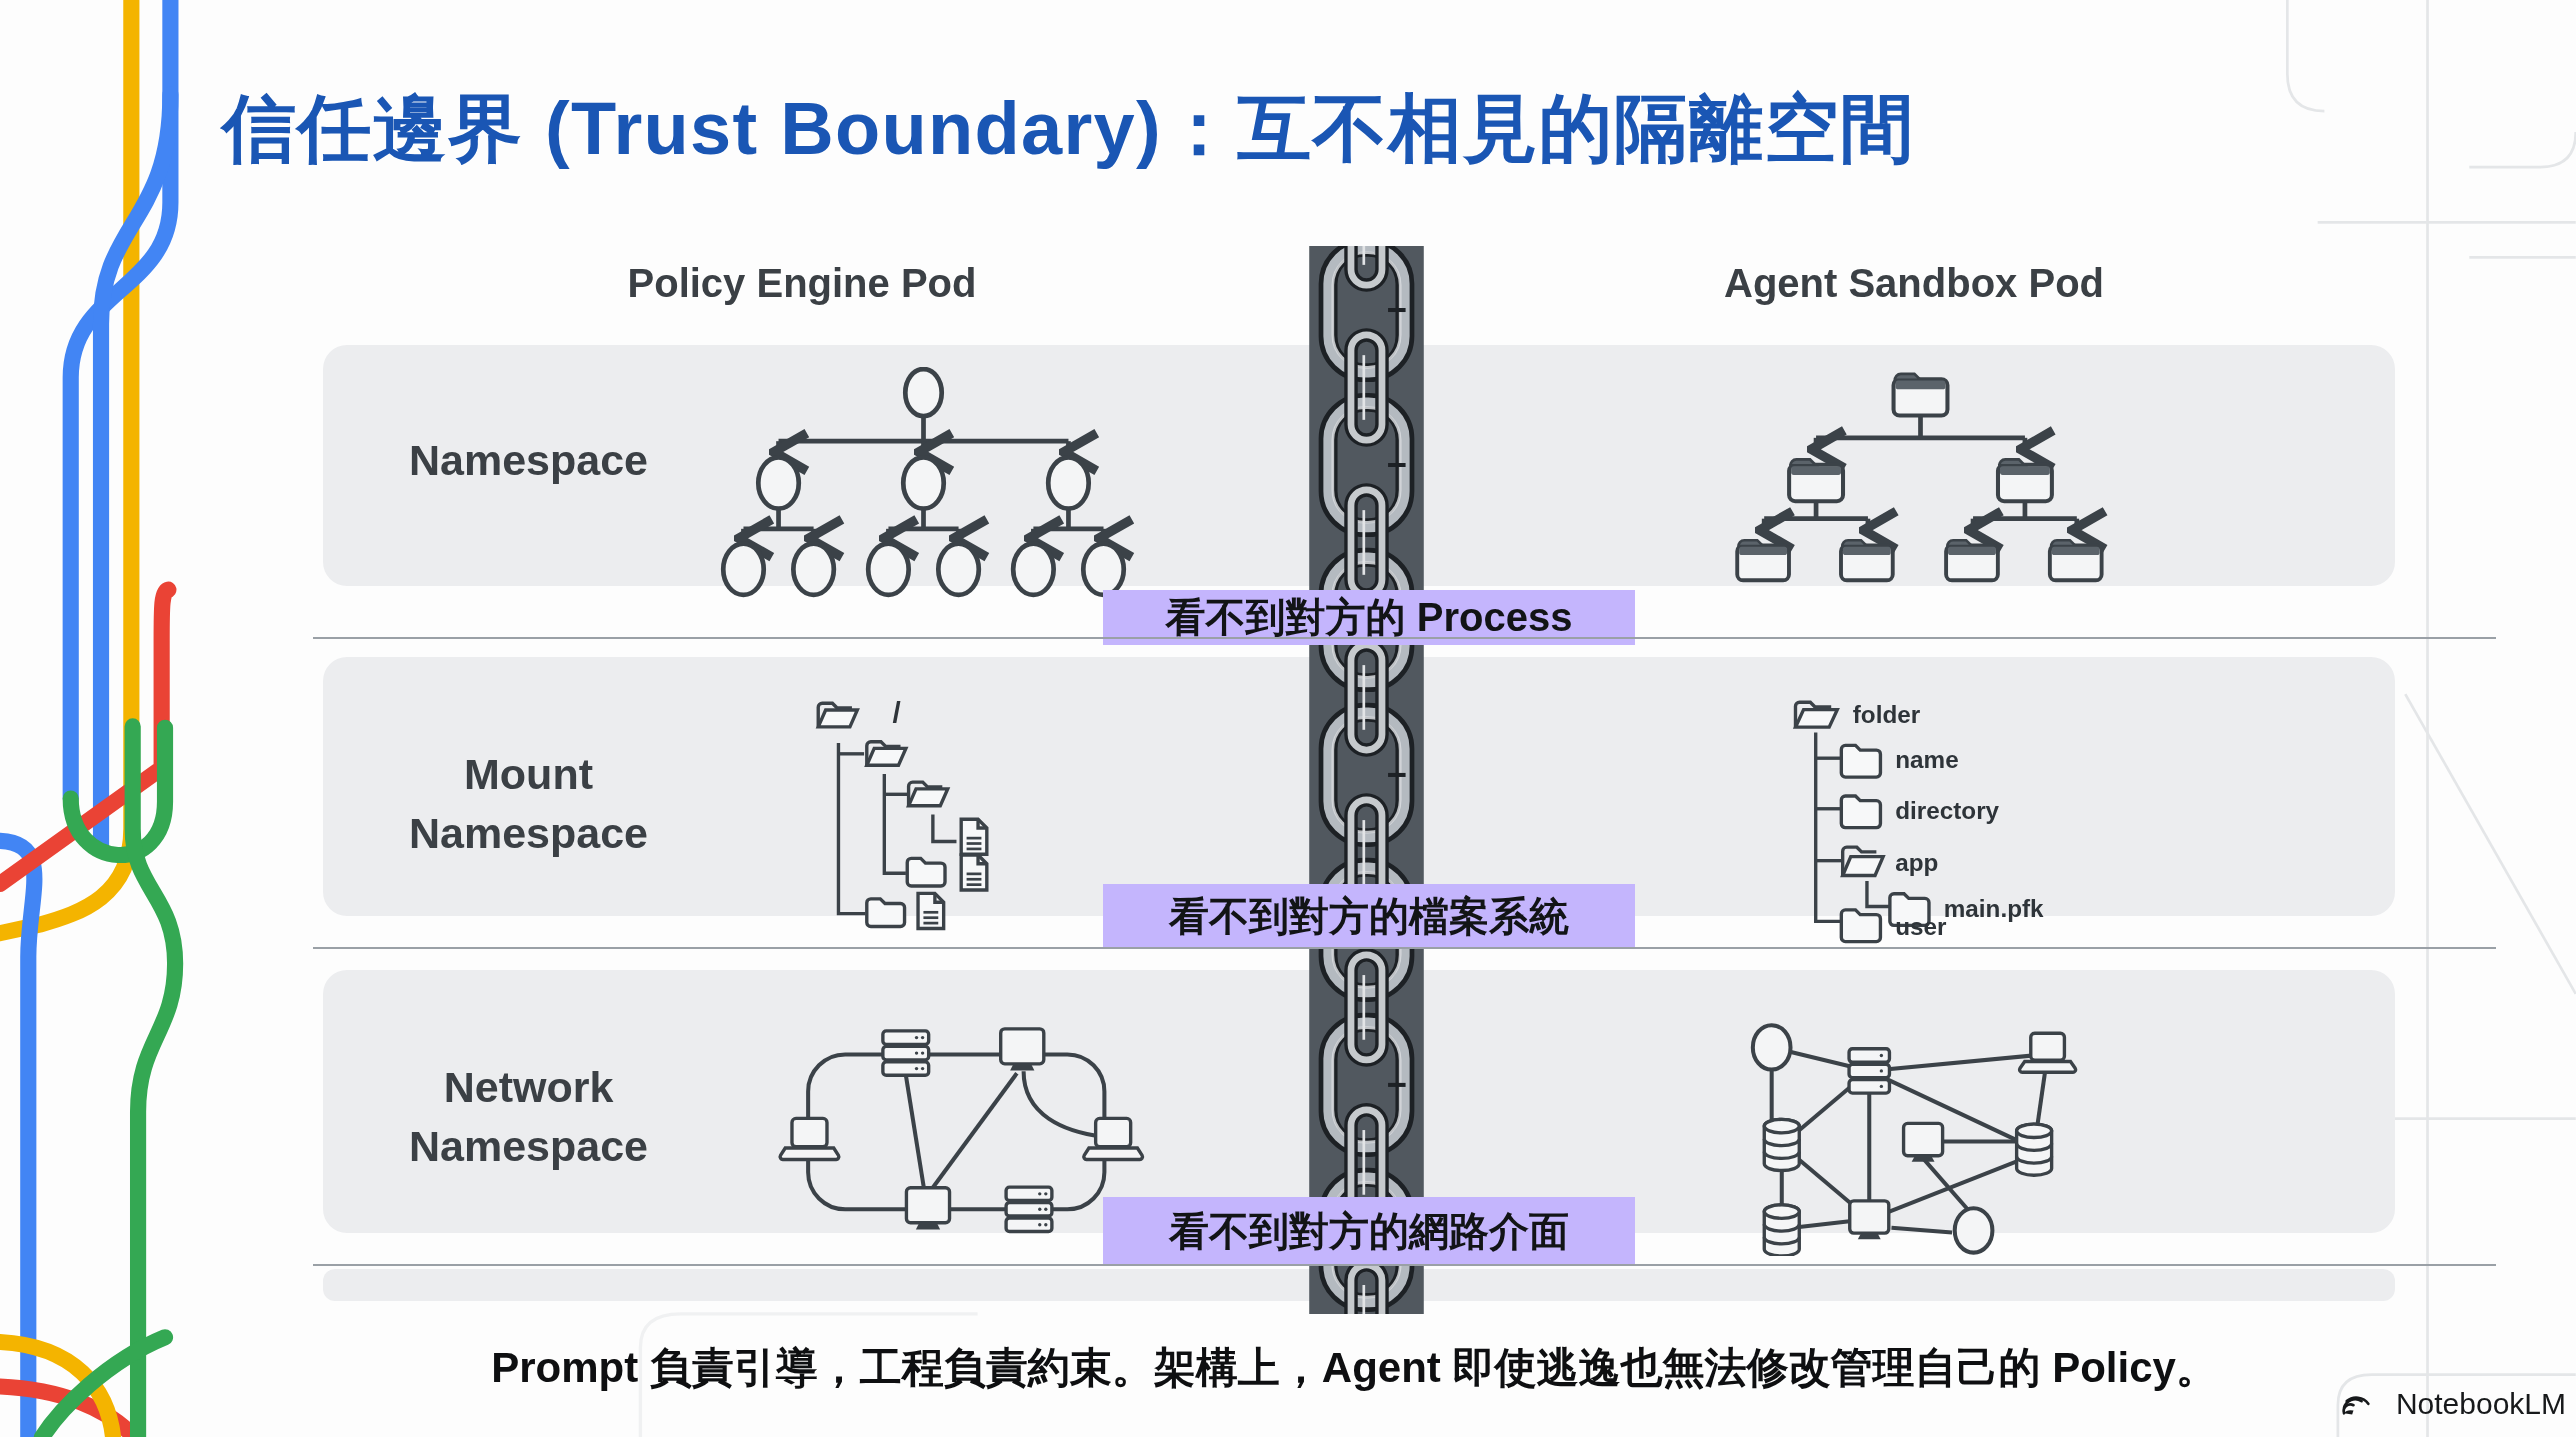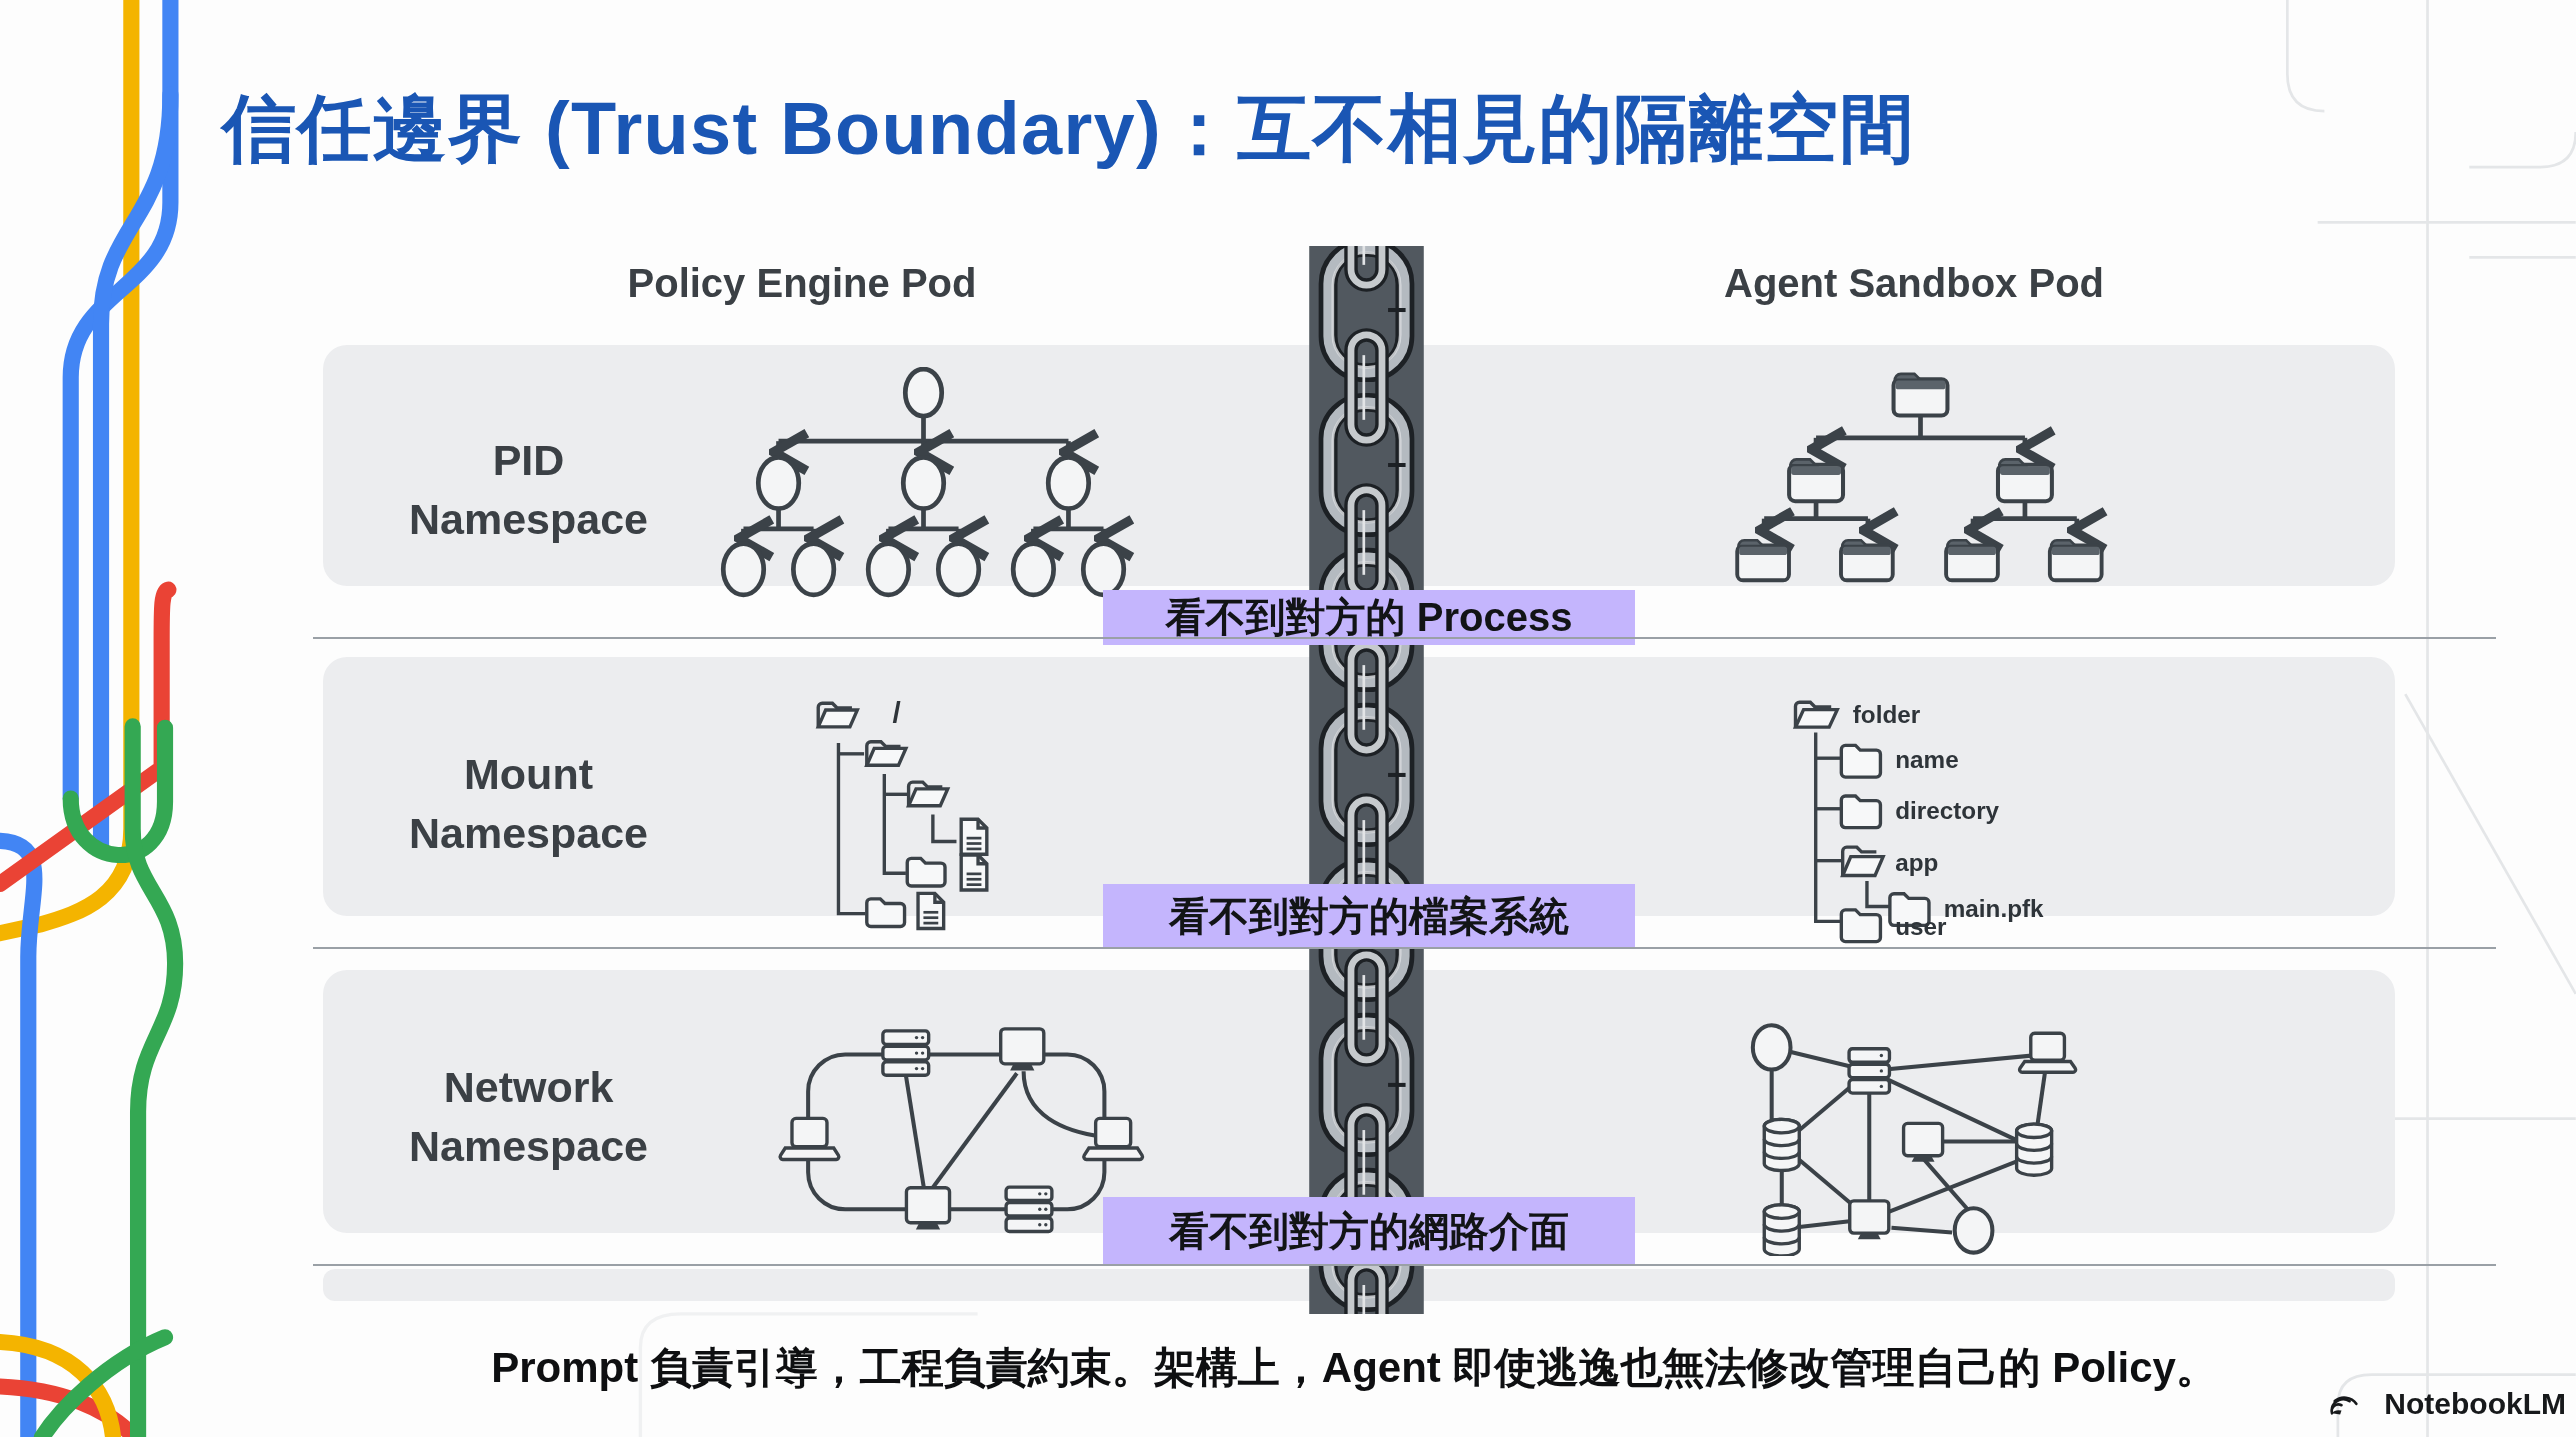--- a/index.html
+++ b/index.html
@@ -12,21 +12,21 @@
   .band{left:323px;width:2072px;background:#ecedef;border-radius:24px;}
   .row-label{left:340px;width:377px;text-align:center;font-size:43px;font-weight:bold;
              color:#3b4045;line-height:1.38;}
   .divider-box{left:1103px;width:532px;background:#c4b5fd;text-align:center;
                font-size:40px;font-weight:bold;color:#121416;display:flex;
                align-items:center;justify-content:center;}
   .hline{left:313px;width:2183px;height:2px;background:#9aa0a6;}
   .footer-text{left:135px;top:1340px;width:2439px;text-align:center;font-size:42px;
                font-weight:bold;color:#0e0f11;}
   .watermark{right:37px;top:1387px;display:flex;align-items:center;gap:25px;
-             font-size:30px;font-weight:bold;color:#17191b;}
+             font-size:30px;font-weight:normal;color:#17191b;}
   svg{display:block;}
   svg text{font-family:"Liberation Sans",sans-serif;fill:#2e3439;}
   .tree-label{font-size:36px;font-weight:600;}
   .z1{z-index:1}.z2{z-index:2}.z3{z-index:3}.z4{z-index:4}.z5{z-index:5}
 </style>
 </head>
 <body>
 
 <div class="canvas">
 
@@ -66,21 +66,20 @@
 
   <div class="abs z3 col-header" style="left:465px">Policy Engine Pod</div>
   <div class="abs z3 col-header" style="left:1577px">Agent Sandbox Pod</div>
 
   <div class="abs z1 band" style="top:345px;height:241px"></div>
   <div class="abs z1 band" style="top:657px;height:259px"></div>
   <div class="abs z1 band" style="top:970px;height:263px"></div>
   <div class="abs z1 band" style="top:1269px;height:32px;border-radius:12px"></div>
 
   <div class="abs z3 row-label" style="top:431px">
-    <div>PID</div>
     <div>Namespace</div>
   </div>
   <div class="abs z3 row-label" style="top:745px">
     <div>Mount</div>
     <div>Namespace</div>
   </div>
   <div class="abs z3 row-label" style="top:1058px">
     <div>Network</div>
     <div>Namespace</div>
   </div>

